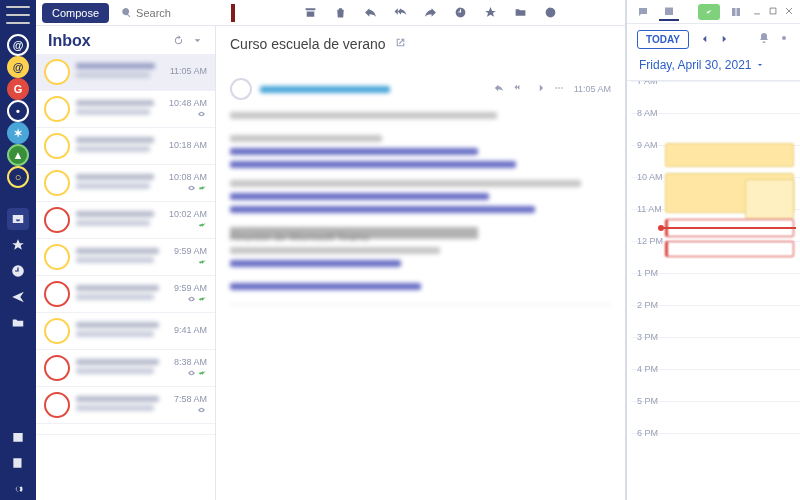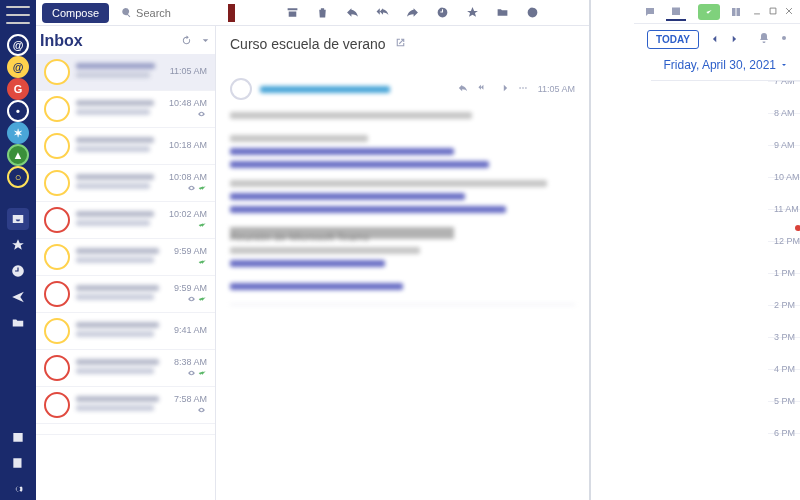--- a/index.html
+++ b/index.html
@@ -11,30 +11,30 @@
 .rail .acct { width:22px; height:22px; border-radius:50%; border:2px solid; display:flex; align-items:center; justify-content:center; font-size:11px; font-weight:bold; }
 .rail .sep { height:12px; }
 .rail .tool { width:22px; height:22px; display:flex; align-items:center; justify-content:center; color:#e6e8f1; }
 .rail .tool svg{ width:14px; height:14px; fill:#e6e8f1; }
 .rail .tool.active{ background:#2e3e88; border-radius:4px; }
 .rail .spacer{ flex:1; }
 
 .mid { flex:1; display:flex; flex-direction:column; border-right:1px solid #d7dbe3; }
 .topbar { height:26px; display:flex; align-items:center; gap:6px; padding:0 6px; border-bottom:1px solid #e4e6ee; }
 .compose-btn{ background:#28367b; color:#fff; border-radius:4px; padding:4px 10px; font-size:11px; border:none; }
-.search { flex:0 0 120px; display:flex; align-items:center; gap:4px; color:#8f95ac; padding:3px 6px; border-right:7px solid #7f1d1d; }
+.search { flex:0 0 120px; display:flex; align-items:center; gap:4px; color:#8f95ac; padding:3px 6px; border-right:4px solid #7f1d1d; }
 .search svg{ width:11px; height:11px; fill:#8f95ac;}
 .search input{ border:none; outline:none; font-size:11px; width:70px; color:#555;}
 .tb-actions{ flex:1; display:flex; align-items:center; justify-content:center; gap:14px; }
 .tb-actions span{ width:16px; height:16px; display:flex; align-items:center; justify-content:center; }
 .tb-actions svg{ width:13px; height:13px; fill:#6c7390; }
 .content{ flex:1; display:flex; overflow:hidden; }
 
 .mlist{ width:180px; border-right:1px solid #e4e6ee; display:flex; flex-direction:column; }
-.mlist-hd{ display:flex; align-items:center; justify-content:space-between; padding:6px 4px 4px; }
+.mlist-hd{ display:flex; align-items:center; justify-content:space-between; padding:6px 12px 4px; }
 .mlist-hd h2{ font-size:16px; font-weight:600; color:#28367b; }
 .mlist-hd .ic{ display:flex; gap:8px; color:#8f95ac; }
 .mlist-hd .ic svg{ width:11px;height:11px; fill:#8f95ac;}
 .mrows{ flex:1; overflow:hidden; }
 .mrow{ display:flex; align-items:center; gap:6px; padding:5px 8px; border-bottom:1px solid #f0f1f6; position:relative; }
 .mrow.sel{ background:#edeef6; }
 .avatar{ width:26px; height:26px; border-radius:50%; border:2px solid; background:#fff; flex-shrink:0; }
 .mrow .txt{ flex:1; overflow:hidden; filter:blur(2px); }
 .mrow .ln{ height:6px; border-radius:2px; background:#b6bacb; margin-bottom:3px; }
 .mrow.sel .ln{ background:#9aa0c7; }
@@ -51,21 +51,21 @@
 .rhead .rname{ flex:1; filter:blur(2px);}
 .rhead .rname .bar{ height:7px; background:#4aa6d8; border-radius:2px; width:130px;}
 .rhead .ract{ display:flex; gap:10px; font-size:9px; color:#9aa0b9; align-items:center;}
 .rhead .ract svg{width:10px;height:10px;fill:#9aa0b9;}
 .rbody{ filter:blur(2.2px); color:#888; line-height:1.9; }
 .rbody .t{ height:7px; border-radius:2px; margin-bottom:6px; background:#c6c6c6;}
 .rbody .l{ background:#6a6fc5; }
 .rbody .hd{ height:12px; margin:14px 0 8px; background:#b2b2b2;}
 .rbody hr{ border:none; border-top:1px solid #e2e4ed; margin:14px 0;}
 
-.calp{ width:210px; display:flex; flex-direction:column; border-left:1px solid #d7dbe3;align-items:flex-end;}
+.calp{ width:174px; display:flex; flex-direction:column; border-left:1px solid #d7dbe3;}
 .win-row{ height:24px; display:flex; align-items:center; padding:0 6px; gap:6px; border-bottom:1px solid #e8eaf1;}
 .win-row .tab{ width:20px;height:18px; display:flex;align-items:center;justify-content:center;}
 .win-row .tab svg{width:12px;height:12px;fill:#9aa0b9;}
 .win-row .tab.act{ border-bottom:2px solid #28367b;}
 .win-row .gap{flex:1;}
 .win-row .ok{ width:22px;height:16px;border-radius:3px;background:#7fd17c;display:flex;align-items:center;justify-content:center;}
 .win-row .ok svg{width:10px;height:8px;fill:#fff;}
 .win-row .win svg{width:10px;height:10px;fill:#777;}
 .cal-nav{ height:30px; display:flex; align-items:center; padding:0 10px; gap:8px;}
 .today-btn{ border:1px solid #2d5fc9; color:#2d5fc9; background:#fff; border-radius:3px; padding:3px 8px; font-size:10px; font-weight:600;}

